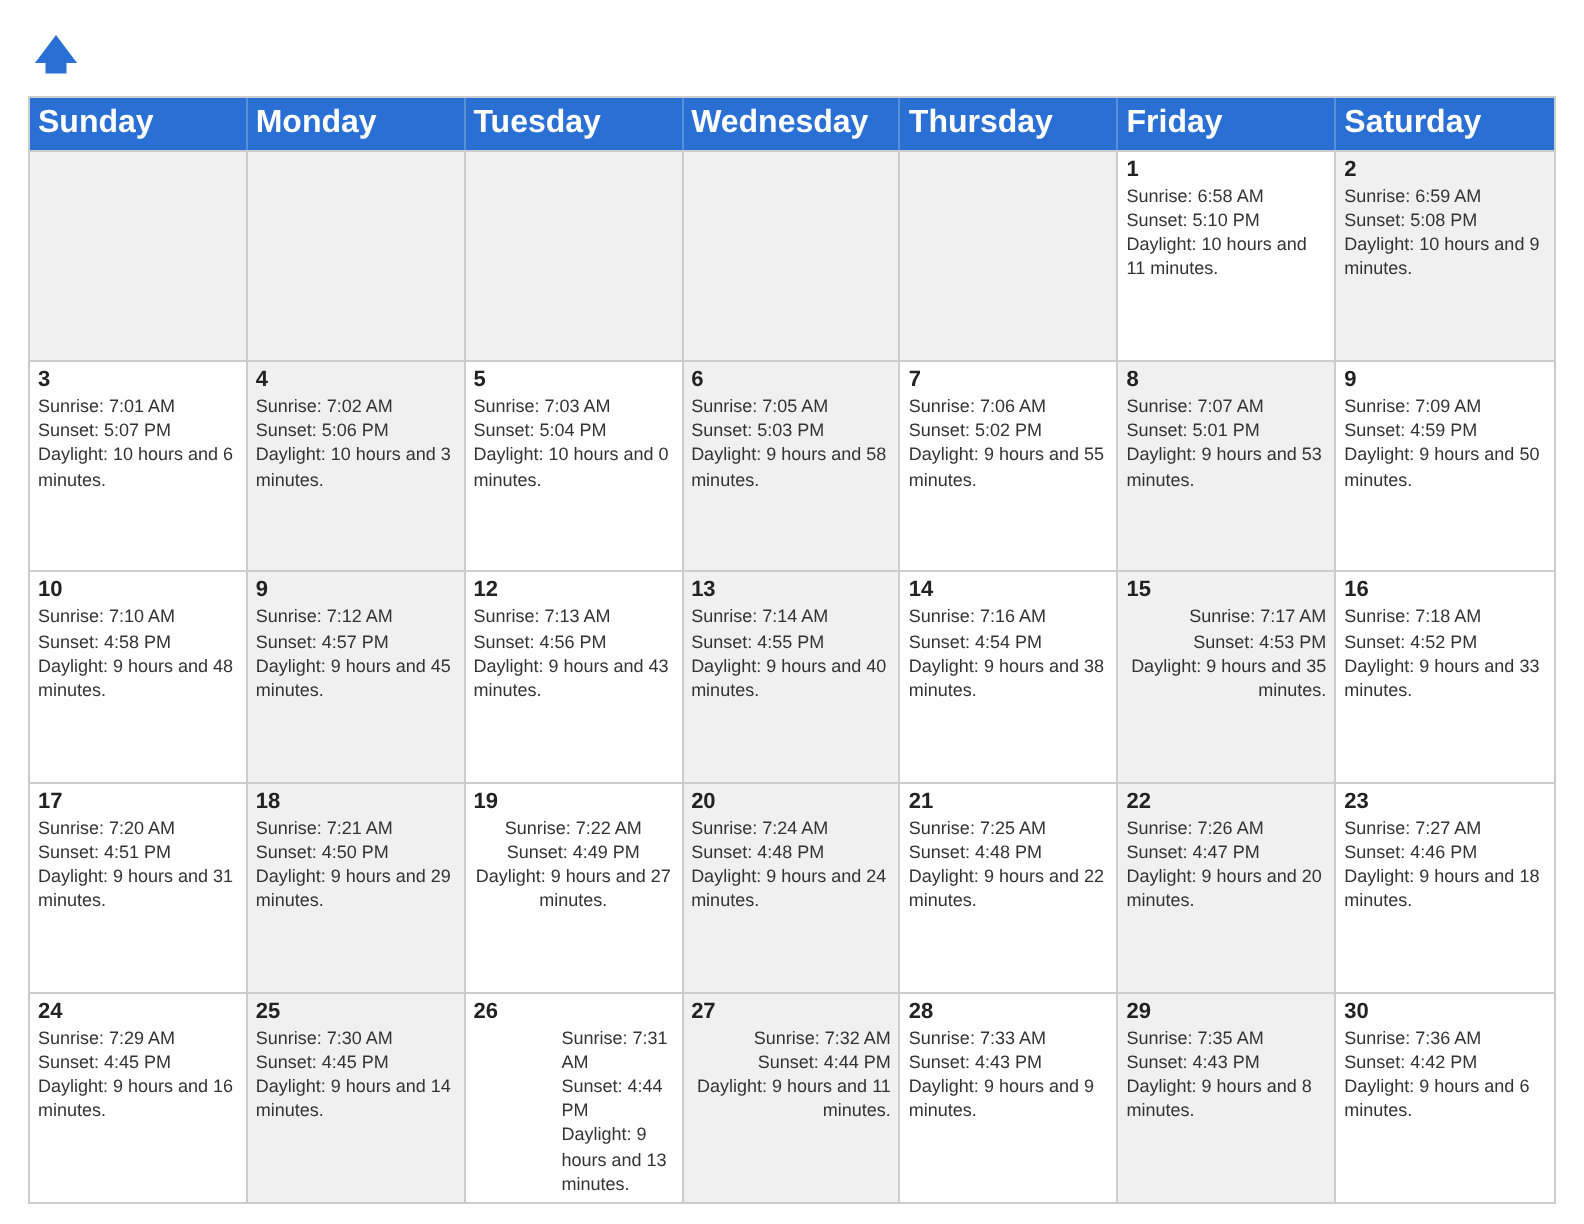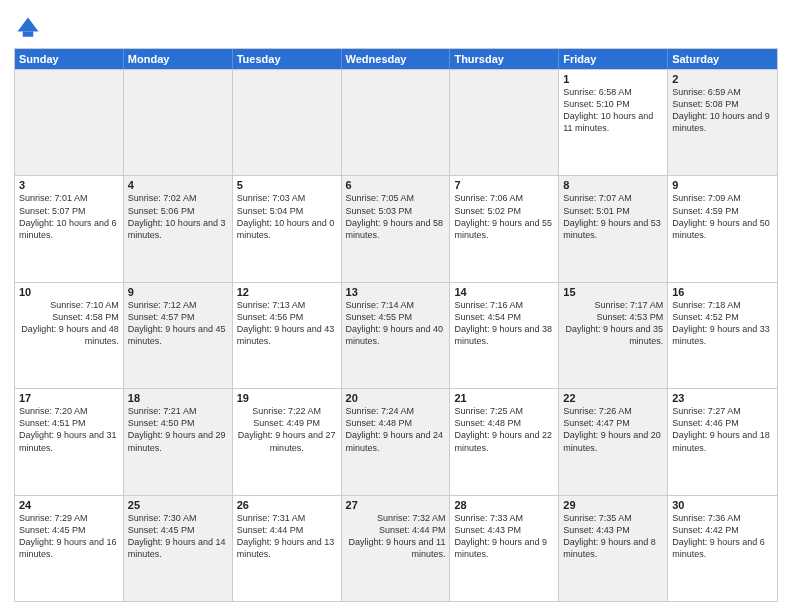--- a/index.html
+++ b/index.html
@@ -67,21 +67,21 @@
       flex-direction: column;
       border: 1px solid #ccc;
     }
     .cal-header {
       display: grid;
       grid-template-columns: repeat(7, 1fr);
       background: #2a6fd4;
     }
     .cal-header-cell {
       color: #fff;
-      font-size: 11px;
+      font-size: 16px;
       font-weight: bold;
       padding: 4px 4px;
       text-align: left;
       border-right: 1px solid #5a8fd4;
     }
     .cal-header-cell:last-child { border-right: none; }
     .cal-body {
       flex: 1;
       display: grid;
       grid-template-rows: repeat(5, 1fr);
@@ -207,21 +207,21 @@
           <div class="cal-cell">
             <span class="day-num">9</span>
             <div class="cell-text" style="white-space: pre-line;">Sunrise: 7:09 AM
 Sunset: 4:59 PM
 Daylight: 9 hours and 50 minutes.</div>
           </div>
         </div>
         <div class="cal-row">
           <div class="cal-cell">
             <span class="day-num">10</span>
-            <div class="cell-text" style="white-space: pre-line; text-align: right;">Sunrise: 7:10 AM
+            <div class="cell-text" style="white-space: pre-line;">Sunrise: 7:10 AM
 Sunset: 4:58 PM
 Daylight: 9 hours and 48 minutes.</div>
           </div>
           <div class="cal-cell shaded">
             <span class="day-num">9</span>
             <div class="cell-text" style="white-space: pre-line;">Sunrise: 7:12 AM
 Sunset: 4:57 PM
 Daylight: 9 hours and 45 minutes.</div>
           </div>
           <div class="cal-cell">
@@ -307,21 +307,21 @@
 Daylight: 9 hours and 16 minutes.</div>
           </div>
           <div class="cal-cell shaded">
             <span class="day-num">25</span>
             <div class="cell-text" style="white-space: pre-line;">Sunrise: 7:30 AM
 Sunset: 4:45 PM
 Daylight: 9 hours and 14 minutes.</div>
           </div>
           <div class="cal-cell">
             <span class="day-num">26</span>
-            <div class="cell-text" style="white-space: pre-line;">Sunrise: 7:31 AM
+            <div class="cell-text" style="white-space: pre-line; margin-left: 44px;">Sunrise: 7:31 AM
 Sunset: 4:44 PM
 Daylight: 9 hours and 13 minutes.</div>
           </div>
           <div class="cal-cell shaded">
             <span class="day-num">27</span>
             <div class="cell-text" style="white-space: pre-line; text-align: right;">Sunrise: 7:32 AM
 Sunset: 4:44 PM
 Daylight: 9 hours and 11 minutes.</div>
           </div>
           <div class="cal-cell">

